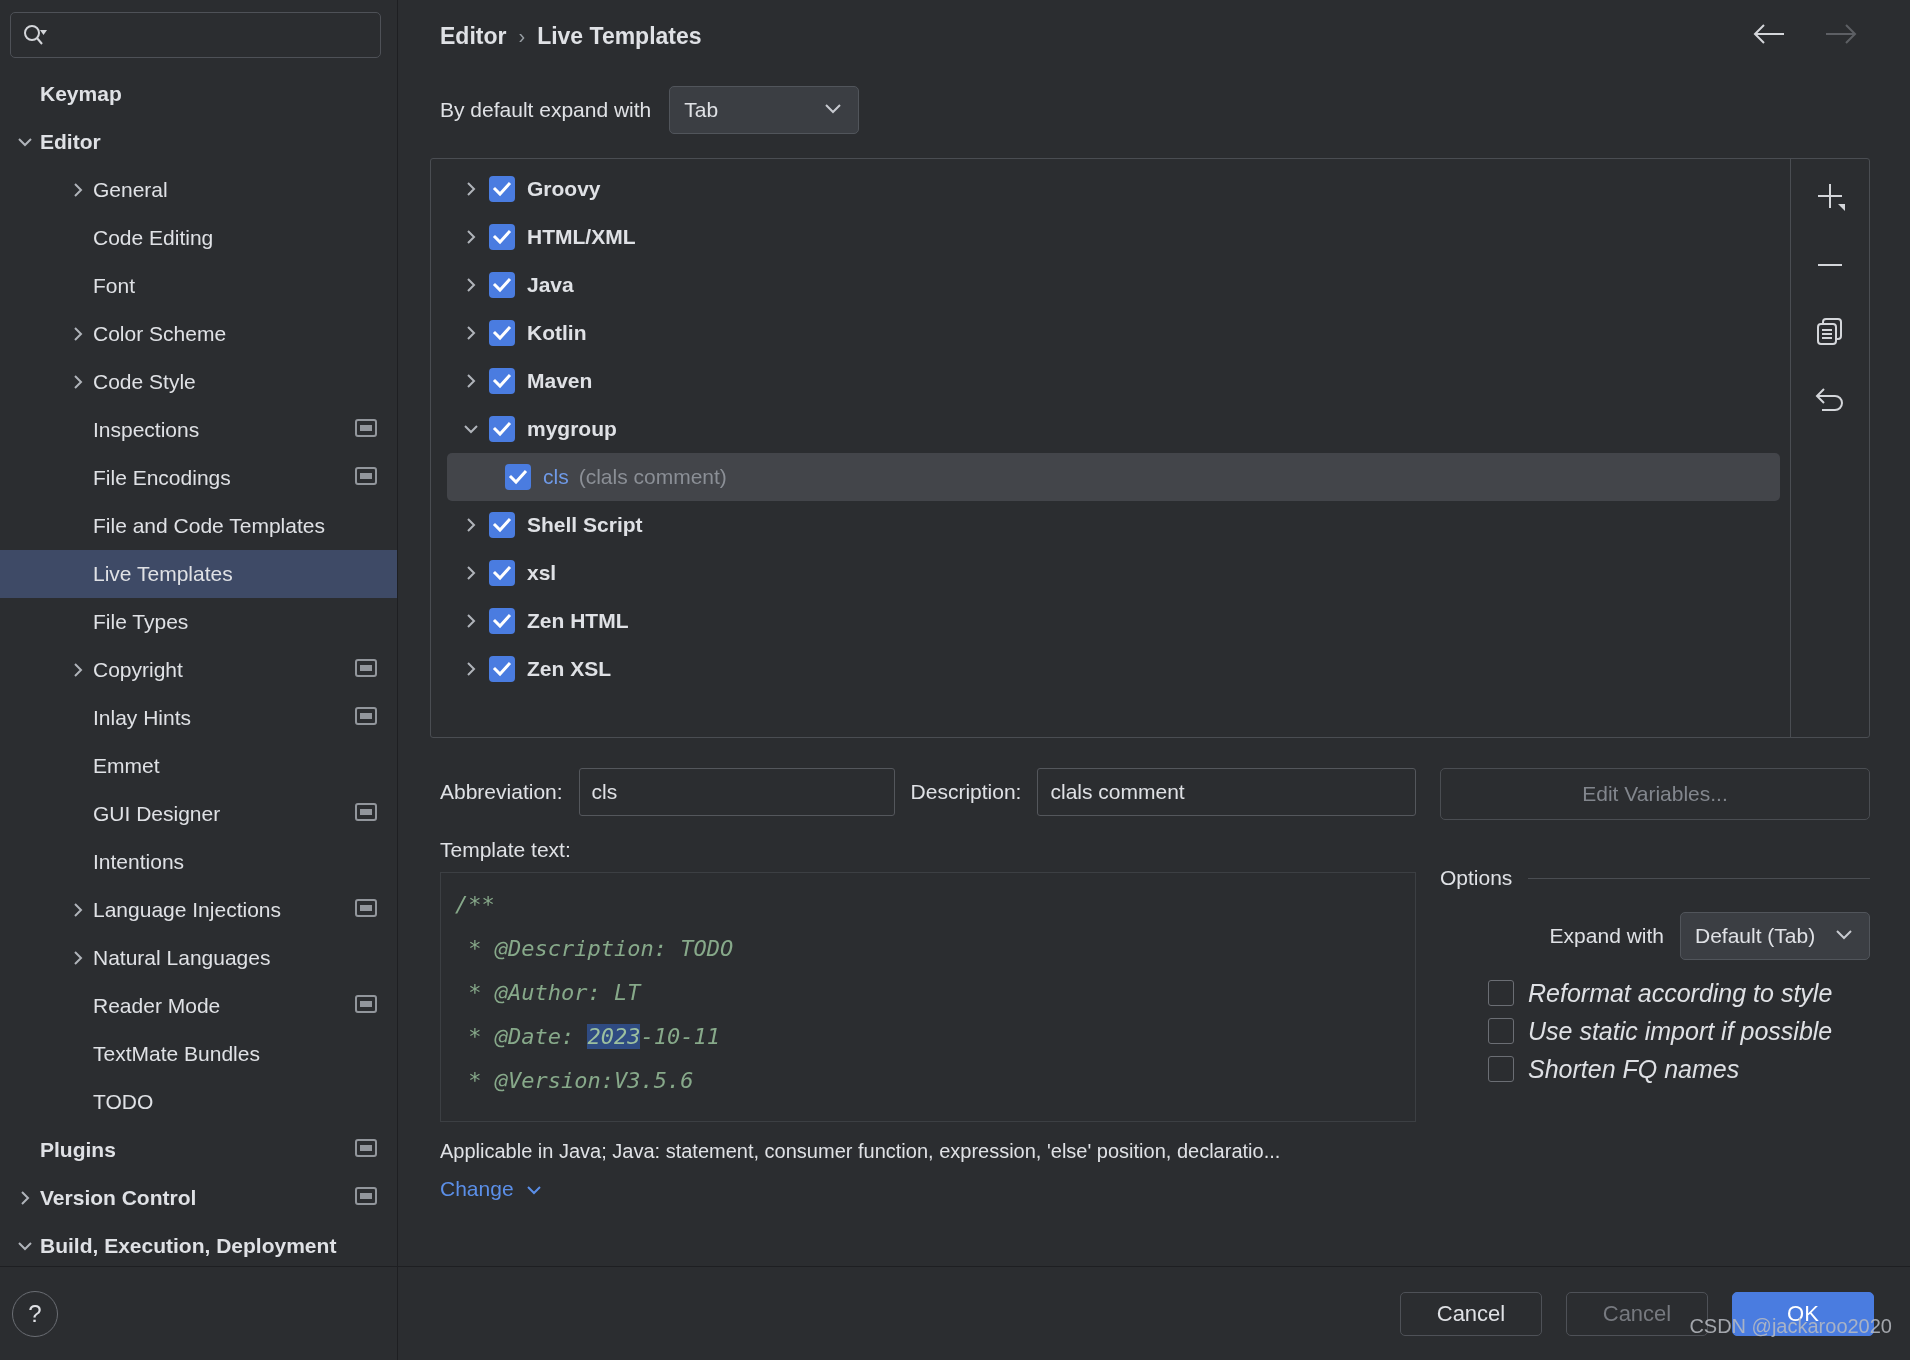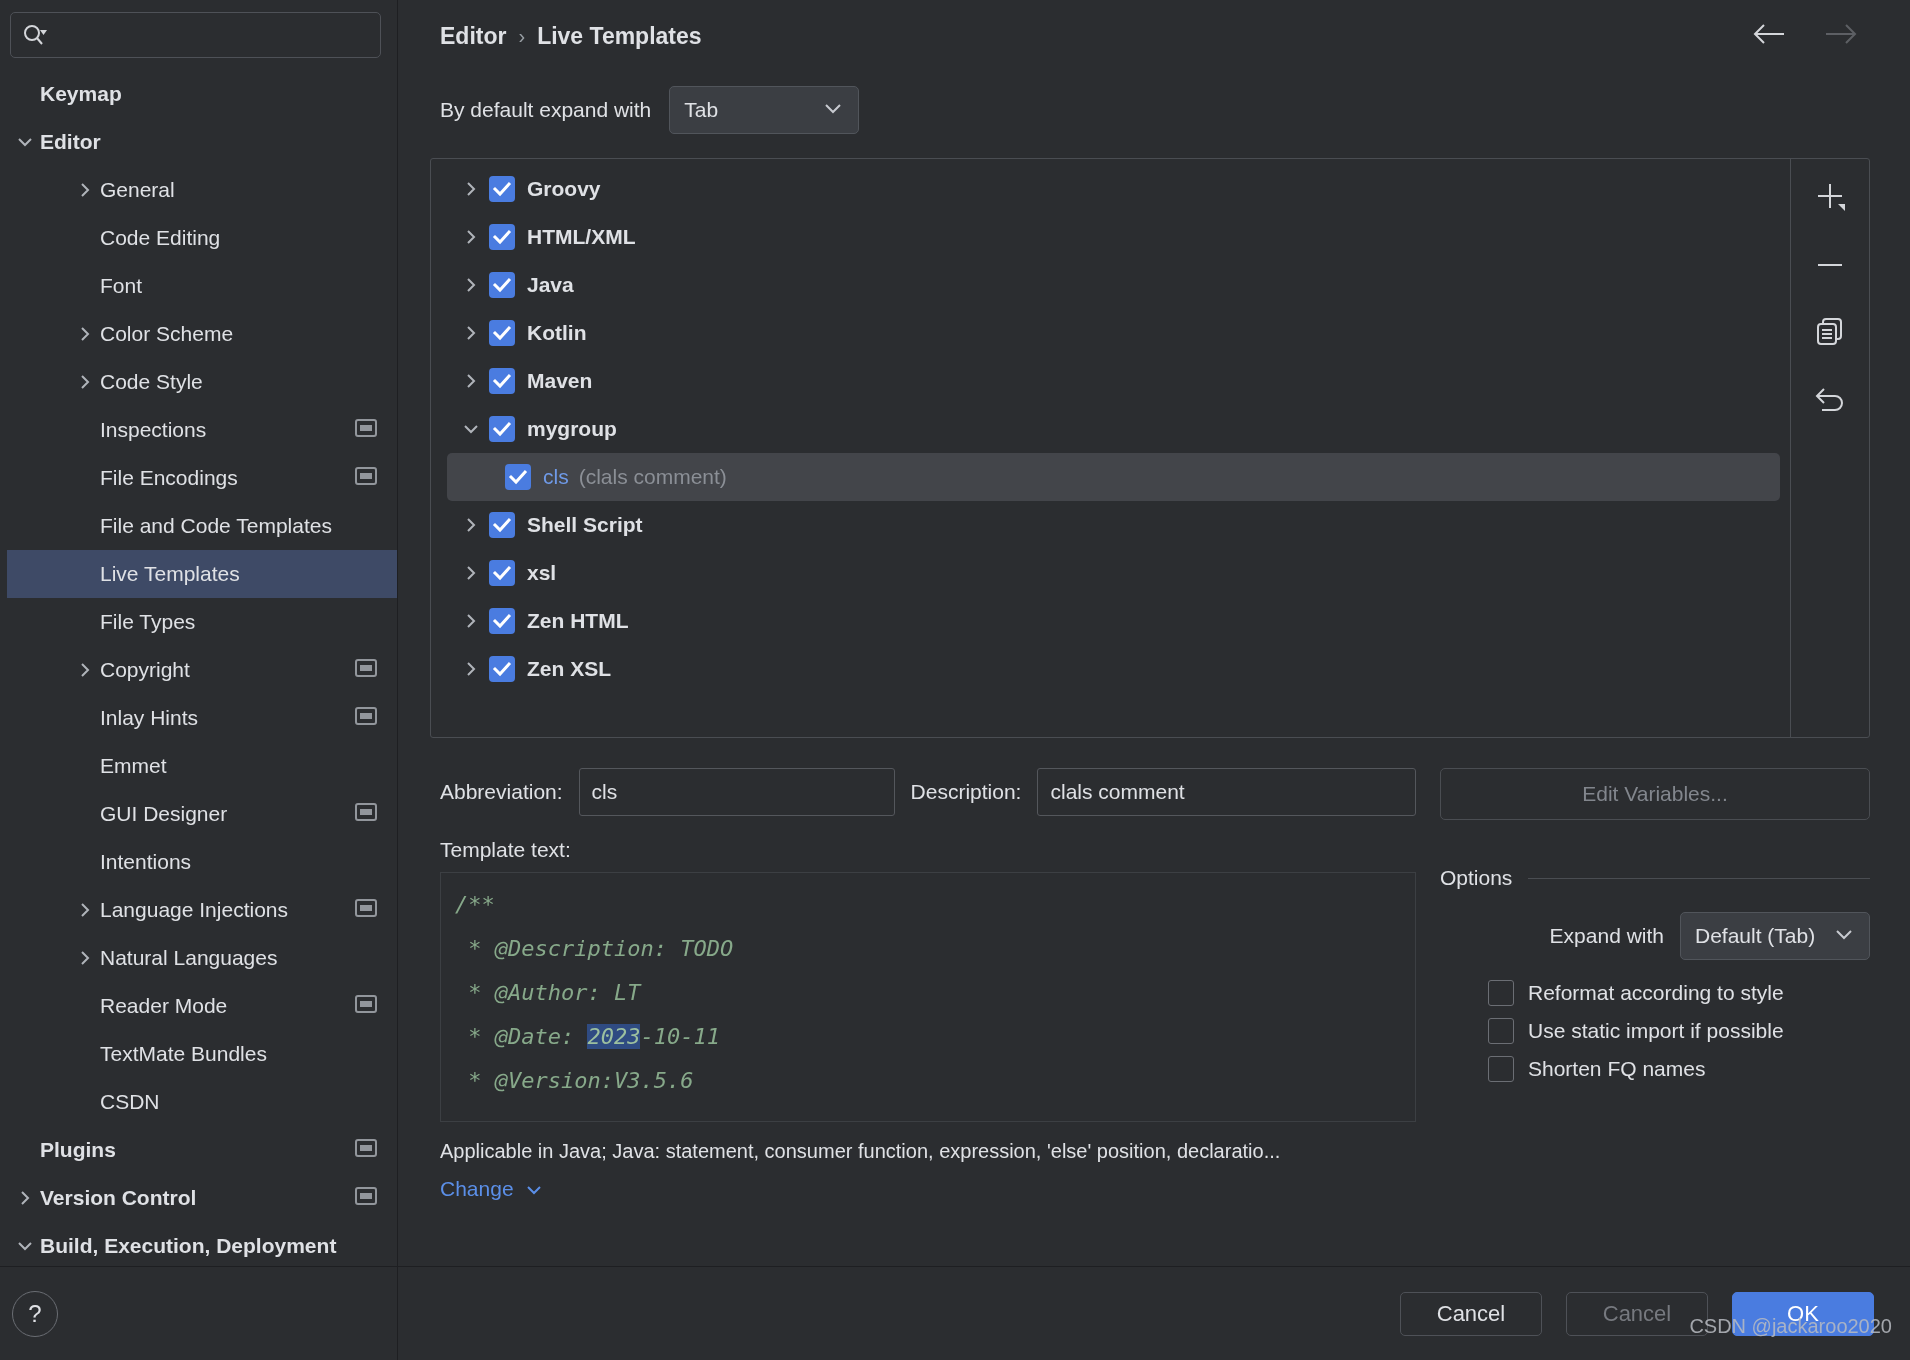--- a/index.html
+++ b/index.html
@@ -88,21 +88,21 @@
     align-items: center;
     justify-content: center;
   }
   .nav-item .label {
     flex: 1;
     overflow: hidden;
     text-overflow: ellipsis;
   }
   .nav-item.bold .label { font-weight: bold; }
   .lvl0 { padding-left: 10px; }
-  .lvl1 { padding-left: 63px; margin-left: 7px; }
+  .lvl1 { padding-left: 63px; }
   .scope-icon {
     flex: 0 0 auto;
     opacity: .85;
   }
   .sidebar-footer {
     border-top: 1px solid #1e1f22;
     height: 93px;
     display: flex;
     align-items: center;
     padding-left: 12px;
@@ -356,21 +356,21 @@
   }
   .chk {
     width: 24px;
     height: 24px;
     flex: 0 0 24px;
     border: 1px solid #6b6e74;
     border-radius: 3px;
     background: #2b2d30;
     cursor: pointer;
   }
-  .chk-label { font-size: 21px; color: #dfe1e5; }
+  .chk-label { font-size: 25px; color: #dfe1e5; font-style: italic; }
 
   
   .footer {
     border-top: 1px solid #1e1f22;
     height: 93px;
     display: flex;
     align-items: center;
     justify-content: flex-end;
     padding-right: 36px;
     gap: 24px;
@@ -559,21 +559,21 @@
                 <rect x="1" y="1" width="20" height="16" rx="2" fill="none" stroke="#a5a9af" stroke-width="2"></rect>
                 <rect x="5" y="6" width="12" height="6" fill="#a5a9af"></rect>
               </svg></span>
           </div>
           <div class="nav-item lvl1">
             <span class="twisty"></span>
             <span class="label">TextMate Bundles</span>
           </div>
           <div class="nav-item lvl1">
             <span class="twisty"></span>
-            <span class="label">CSDN</span>
+            <span class="label">TODO</span>
           </div>
           <div class="nav-item lvl0 bold">
             <span class="twisty"></span>
             <span class="label">Plugins</span>
             <span class="scope-icon"><svg width="22" height="18" viewBox="0 0 22 18">
                 <rect x="1" y="1" width="20" height="16" rx="2" fill="none" stroke="#a5a9af" stroke-width="2"></rect>
                 <rect x="5" y="6" width="12" height="6" fill="#a5a9af"></rect>
               </svg></span>
           </div>
           <div class="nav-item lvl0 bold">

